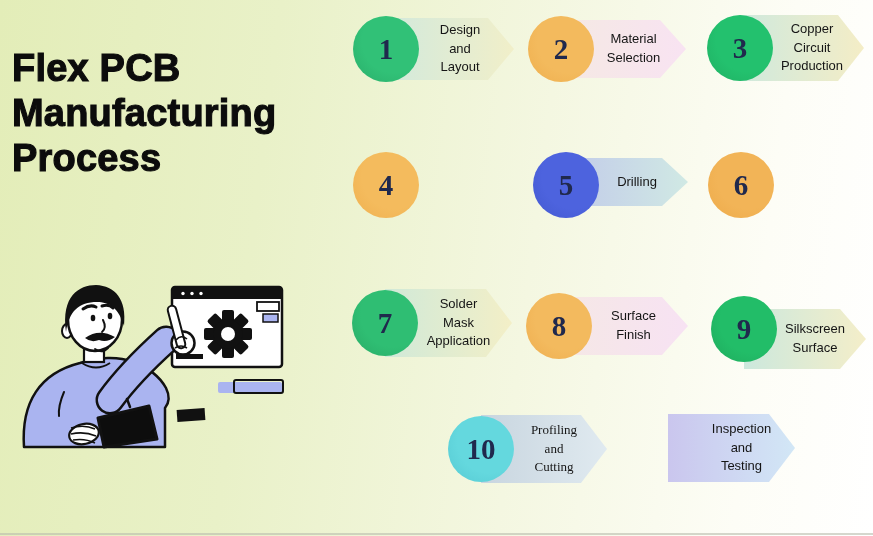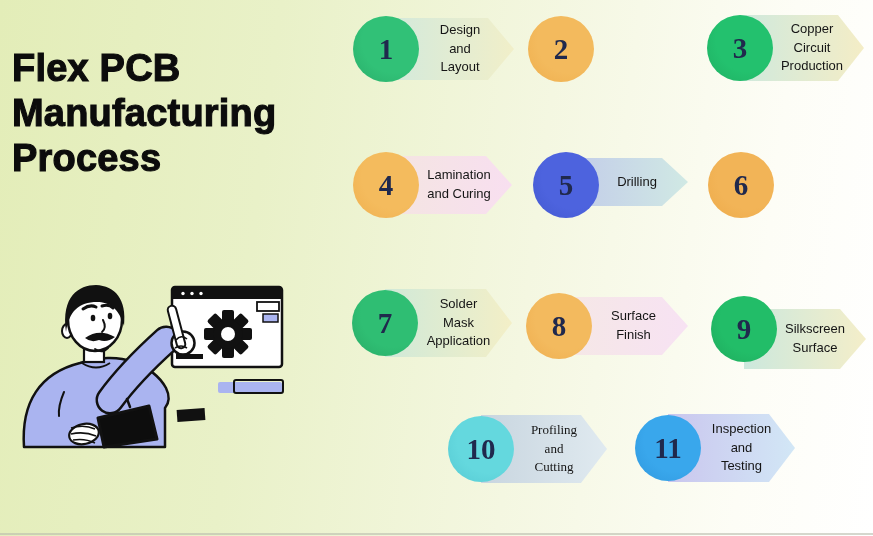--- a/index.html
+++ b/index.html
@@ -80,43 +80,43 @@
             <span class="line">Design</span>
             <span class="line">and</span>
             <span class="line">Layout</span>
           </div>
     </div>
     <div class="circle" style="background: radial-gradient(circle at 62% 38%, rgb(49, 193, 119) 55%, rgb(41, 173, 105) 100%);">
       <span class="num">1</span>
     </div>
   </div>
       <div class="step">
+    <div class="banner" style="background: linear-gradient(90deg, rgb(245, 233, 227), rgb(248, 227, 242));">
+      <div class="label">
+            <span class="line">Material</span>
+            <span class="line">Selection</span>
+          </div>
+    </div>
     <div class="circle" style="background: radial-gradient(circle at 62% 38%, rgb(243, 186, 93) 55%, rgb(238, 174, 77) 100%);">
       <span class="num">2</span>
     </div>
   </div>
       <div class="step">
     <div class="banner" style="background: linear-gradient(90deg, rgb(207, 233, 221), rgb(244, 237, 198));">
       <div class="label">
             <span class="line">Copper</span>
             <span class="line">Circuit</span>
             <span class="line">Production</span>
           </div>
     </div>
     <div class="circle" style="background: radial-gradient(circle at 62% 38%, rgb(35, 193, 110) 55%, rgb(31, 174, 98) 100%);">
       <span class="num">3</span>
     </div>
   </div>
       <div class="step">
-    <div class="banner" style="background: linear-gradient(90deg, rgb(244, 229, 225), rgb(248, 223, 240));">
-      <div class="label">
-            <span class="line">Lamination</span>
-            <span class="line">and Curing</span>
-          </div>
-    </div>
     <div class="circle" style="background: radial-gradient(circle at 62% 38%, rgb(244, 187, 93) 55%, rgb(239, 176, 79) 100%);">
       <span class="num">4</span>
     </div>
   </div>
       <div class="step">
     <div class="banner" style="background: linear-gradient(90deg, rgb(194, 203, 233), rgb(208, 233, 228));">
       <div class="label">
             <span class="line">Drilling</span>
           </div>
     </div>
@@ -175,23 +175,20 @@
       <span class="num">10</span>
     </div>
   </div>
       <div class="step">
     <div class="banner" style="background: linear-gradient(90deg, rgb(202, 198, 238), rgb(210, 231, 246));">
       <div class="label">
             <span class="line">Inspection</span>
             <span class="line">and</span>
             <span class="line">Testing</span>
           </div>
-    </div>
-    <div class="circle" style="background: radial-gradient(circle at 62% 38%, rgb(57, 167, 236) 55%, rgb(47, 151, 221) 100%);">
-      <span class="num">11</span>
     </div>
   </div>
     </div>
 
   <svg class="illustration" width="320" height="286" viewBox="0 0 320 286" xmlns="http://www.w3.org/2000/svg">
 
     <g>
       <rect x="172" y="37" width="110" height="80" rx="3" fill="#ffffff" stroke="#111111" stroke-width="2.5"></rect>
       <path d="M172,49 v-9 a3,3 0 0 1 3,-3 h104 a3,3 0 0 1 3,3 v9 Z" fill="#111111"></path>
       <circle cx="183" cy="43.5" r="1.7" fill="#ffffff"></circle>

